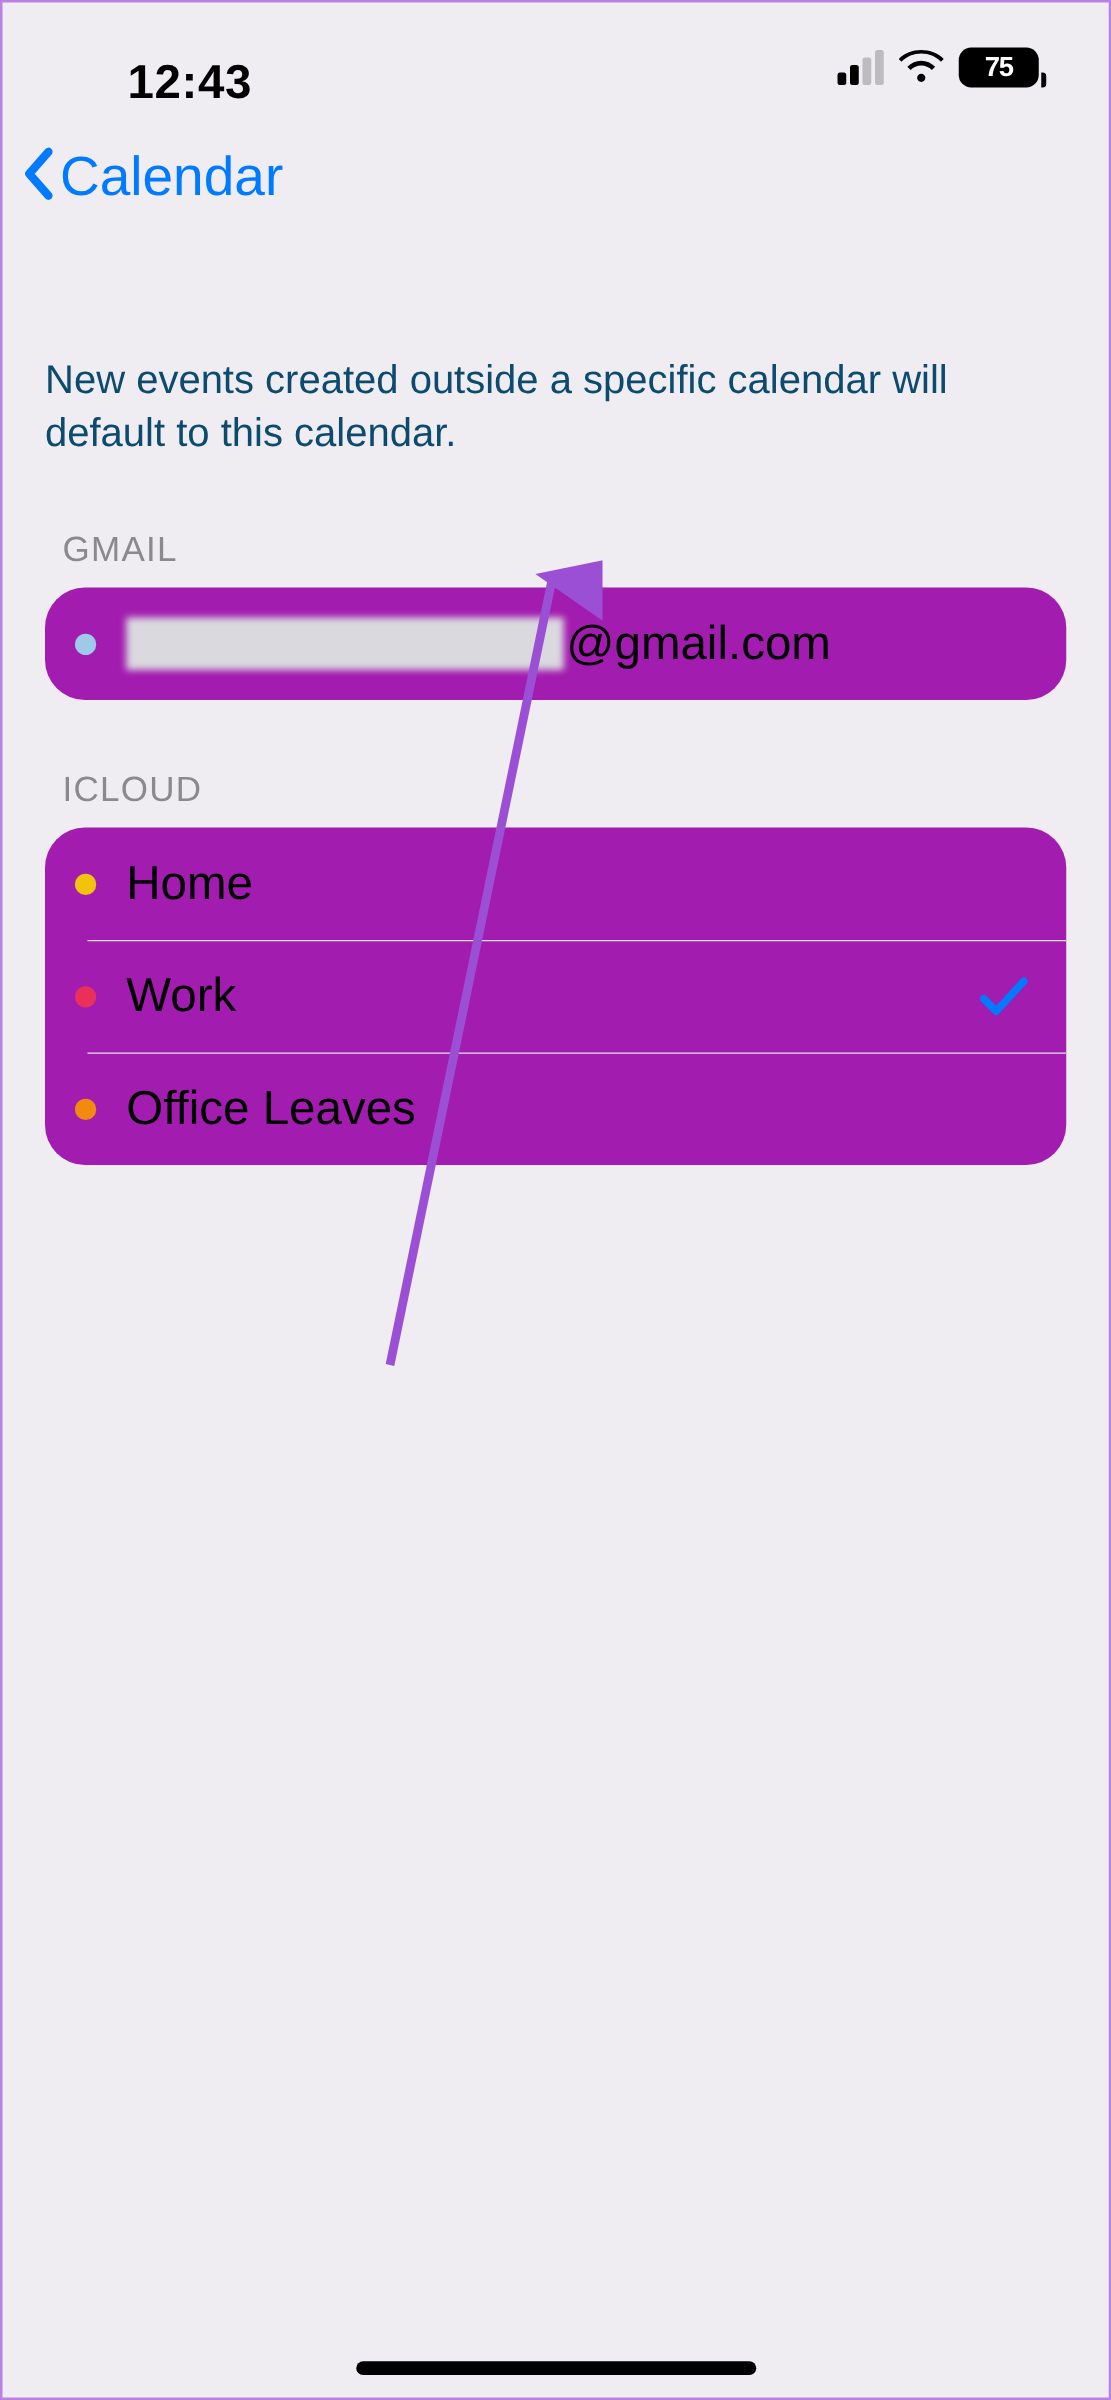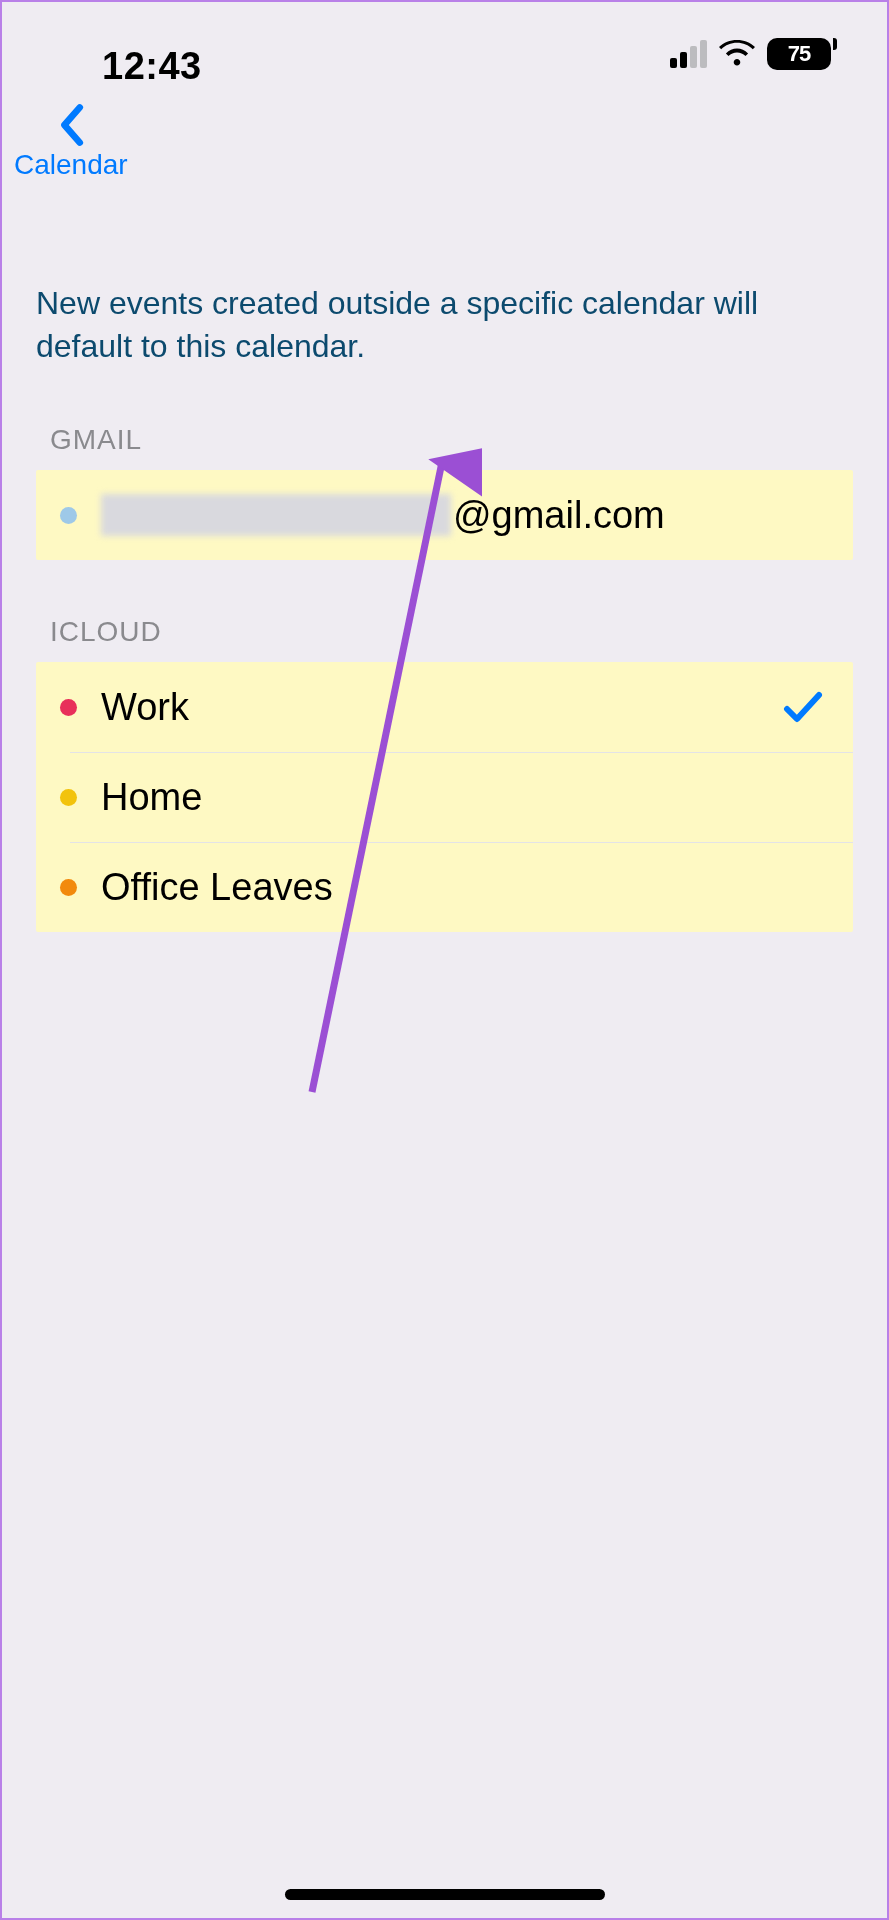--- a/index.html
+++ b/index.html
@@ -35,43 +35,42 @@
       margin-right: 10px;
     }
     .cell-bars { display: flex; align-items: flex-end; gap: 3px; height: 28px; }
     .cell-bars span { width: 7px; background: #000; border-radius: 2px; }
     .cell-bars span:nth-child(1){height:10px;}
     .cell-bars span:nth-child(2){height:16px;}
     .cell-bars span:nth-child(3){height:22px; background:#bcbcbf;}
     .cell-bars span:nth-child(4){height:28px; background:#bcbcbf;}
     .wifi svg { width: 36px; height: 28px; display:block; }
     .battery {
-      display: flex; align-items: flex-start; gap:2px;
+      display: flex; align-items: flex-end; gap:2px;
     }
     .batt-body {
       width: 64px; height: 32px; background:#000; border-radius:10px;
       color:#fff; font-size:22px; font-weight:700; display:flex;
       align-items:center; justify-content:center; letter-spacing:-1px;
     }
     .batt-tip { width:4px; height:12px; background:#000; border-radius:0 3px 3px 0; }
 
     
     .nav-bar {
       position: relative;
       height: 100px;
       display:flex; align-items:center;
     }
     .back-btn {
-      display:flex; align-items:center;
+      display:flex; 
       color:#007aff;
-      font-size:28px;
+      font-size:44px;
       font-weight:400;
       margin-left: 12px;
       gap: 2px;
-      flex-direction: column;
     }
     .back-btn svg { width: 32px; height: 44px; }
     .nav-title {
       position:absolute; left:0; right:0;
       text-align:center;
       font-size:40px;
       font-weight:700;
       color:#000;
       pointer-events:none;
     }
@@ -87,22 +86,22 @@
     
     .section-hdr {
       font-size: 28px;
       color: #8a8a8e;
       letter-spacing: 1px;
       padding: 56px 0 14px 48px;
     }
 
     
     .group {
-      background:#fef9c3;
-      border-radius: 2px;
+      background:#a21caf;
+      border-radius: 32px;
       margin: 0 34px;
       overflow:hidden;
     }
     .row {
       display:flex;
       align-items:center;
       min-height: 90px;
       padding: 0 30px 0 24px;
       position:relative;
     }
@@ -196,31 +195,31 @@
     <div class="row-label">
       <span class="redact"></span>
         <span>@gmail.com</span>
     </div>
   </div>
 </div>
 
 <div class="section-hdr">ICLOUD</div>
 <div class="group">
   <div class="row">
+    <div class="dot" style="background:#f2c30d"></div>
+    <div class="row-label">Home</div>
+  </div>
+  <div class="row">
     <div class="dot" style="background:#e8305a"></div>
     <div class="row-label">Work</div>
     <div class="check">
       <svg viewBox="0 0 40 36">
           <path d="M4 20 L14 30 L36 6" stroke="#007aff" stroke-width="6" fill="none" stroke-linecap="round" stroke-linejoin="round"></path>
         </svg>
     </div>
-  </div>
-  <div class="row">
-    <div class="dot" style="background:#f2c30d"></div>
-    <div class="row-label">Home</div>
   </div>
   <div class="row">
     <div class="dot" style="background:#f28a0d"></div>
     <div class="row-label">Office Leaves</div>
   </div>
 </div>
 
 <svg class="arrow-svg" viewBox="0 0 200 660">
   <defs>
     <marker id="ah" markerWidth="12" markerHeight="14" refX="6" refY="2" orient="auto">

